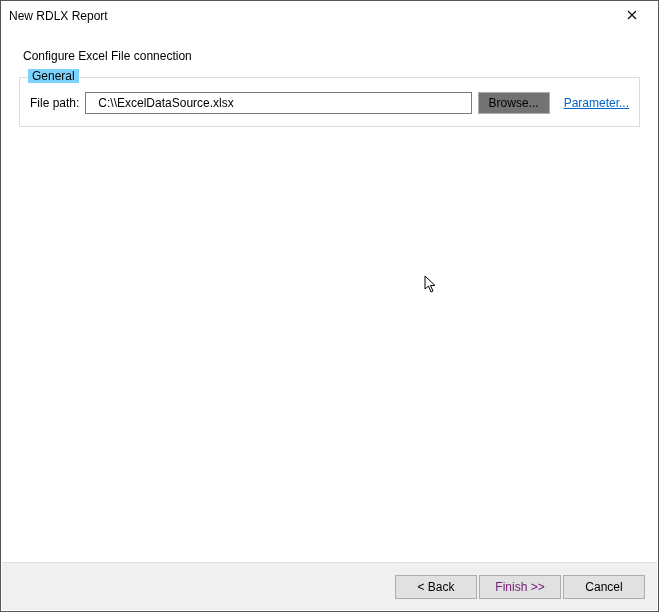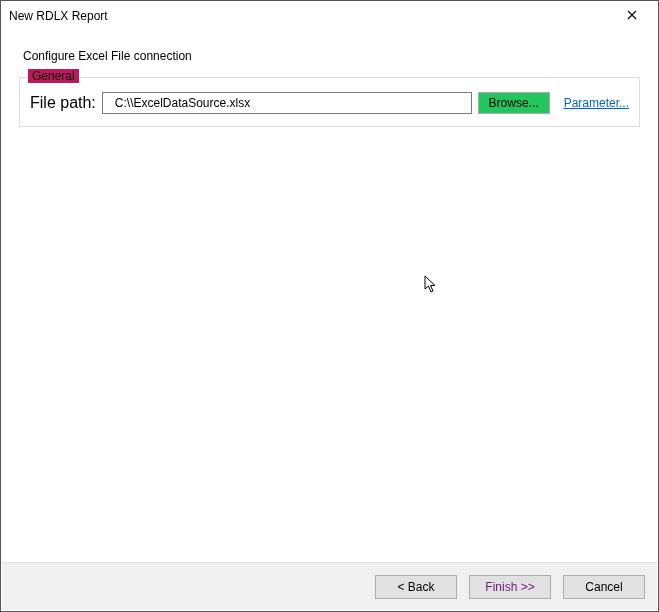--- a/index.html
+++ b/index.html
@@ -46,49 +46,49 @@
     .fieldset {
       border: 1px solid #dcdcdc;
       position: relative;
       padding: 14px 10px 12px 10px;
       margin-top: 6px;
     }
     .fieldset .legend {
       position: absolute;
       top: -9px;
       left: 8px;
-      background: #be185d;
+      background: #7dd3fc;
       padding: 0 4px;
       font-size: 12px;
       color: #000;
     }
     .row {
       display: flex;
       align-items: center;
       gap: 6px;
     }
     .label {
-      font-size: 16px;
+      font-size: 12px;
       white-space: nowrap;
       color: #000;
     }
     .text-input {
       flex: 1;
       height: 22px;
       border: 1px solid #7a7a7a;
       padding: 0 12px;
       font-family: inherit;
       font-size: 12px;
       color: #000;
       background: #fff;
     }
     .browse-btn {
       width: 72px;
       height: 22px;
-      background: #22c55e;
+      background: #737373;
       border: 1px solid #adadad;
       font-family: inherit;
       font-size: 12px;
       cursor: pointer;
     }
     .link {
       color: #0066cc;
       text-decoration: underline;
       cursor: pointer;
       font-size: 12px;
@@ -106,21 +106,21 @@
       position: absolute;
       left: 1px;
       right: 1px;
       bottom: 1px;
       height: 48px;
       background: #f0f0f0;
       border-top: 1px solid #e0e0e0;
       display: flex;
       align-items: center;
       justify-content: flex-end;
-      gap: 12px;
+      gap: 2px;
       padding: 0 12px;
     }
     .footer button {
       width: 82px;
       height: 24px;
       background: #e1e1e1;
       border: 1px solid #adadad;
       font-family: inherit;
       font-size: 12px;
       cursor: pointer;

